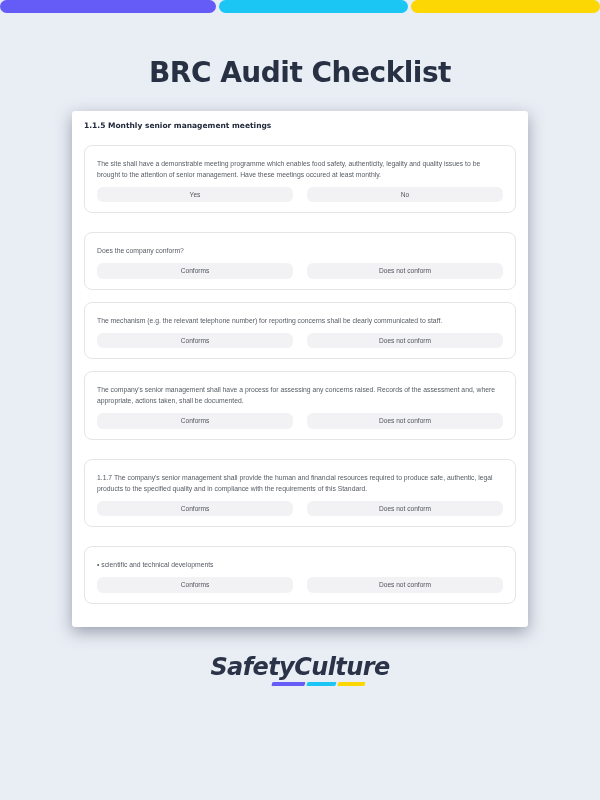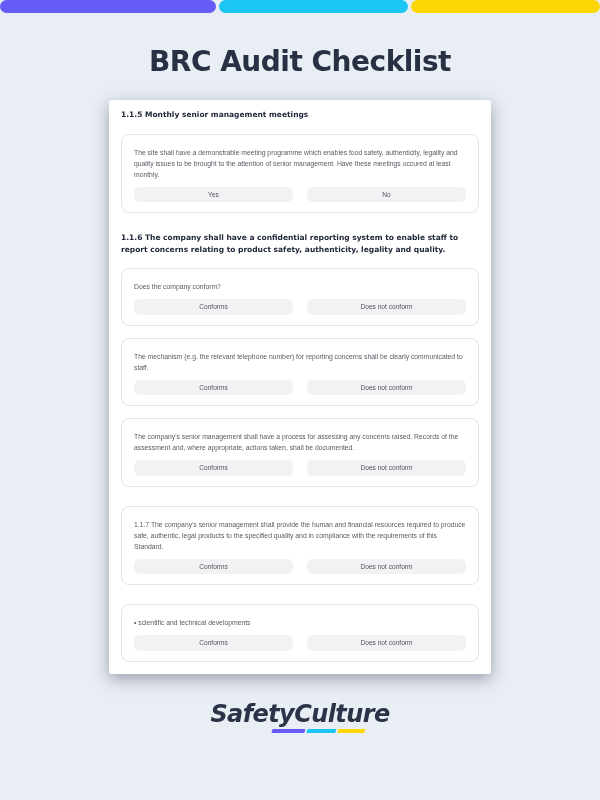--- a/index.html
+++ b/index.html
@@ -16,38 +16,38 @@
     display: flex;
     gap: 3px;
   }
   .seg { height: 13px; border-radius: 7px; }
   .seg.purple { width: 216px; }
   .seg.cyan   { width: 189px; }
   .seg.yellow { flex: 1; }
 
   
   .page-title {
-    margin: 32px auto 22px;
+    margin: 43px auto 22px;
     text-align: center;
     font-size: 28px;
     line-height: 33px;
     font-weight: 800;
     letter-spacing: -0.5px;
     color: #273143;
     font-family: "DejaVu Sans", "Liberation Sans", sans-serif;
   }
 
   
   .card {
-    width: 382px;
+    width: 456px;
     margin: 0 auto;
     background: #ffffff;
     border-radius: 3px;
     box-shadow: 0 5px 16px rgba(85, 95, 115, 0.55);
-    padding: 9px 10px 12px;
+    padding: 9px 10px 23px;
   }
   .section { margin-bottom: 19px; }
   .section:last-child { margin-bottom: 0; }
   .section-heading {
     font-size: 7.5px;
     line-height: 11.5px;
     font-weight: 700;
     color: #20283a;
     margin: 0 2px 13px;
     font-family: "DejaVu Sans", "Liberation Sans", sans-serif;
@@ -127,21 +127,20 @@
       <div class="section-heading">1.1.5 Monthly senior management meetings</div>
       <div class="item-box">
         <div class="item-text">The site shall have a demonstrable meeting programme which enables food safety, authenticity, legality and quality issues to be brought to the attention of senior management. Have these meetings occured at least monthly.</div>
         <div class="btn-row">
           <button class="answer-btn">Yes</button>
           <button class="answer-btn">No</button>
         </div>
       </div>
     </section>
     <section class="section">
-      <div class="section-heading">1.1.6 The company shall have a confidential reporting system to enable staff to report concerns relating to product safety, authenticity, legality and quality.</div>
       <div class="item-box">
         <div class="item-text">Does the company conform?</div>
         <div class="btn-row">
           <button class="answer-btn">Conforms</button>
           <button class="answer-btn">Does not conform</button>
         </div>
       </div>
       <div class="item-box">
         <div class="item-text">The mechanism (e.g. the relevant telephone number) for reporting concerns shall be clearly communicated to staff.</div>
         <div class="btn-row">

